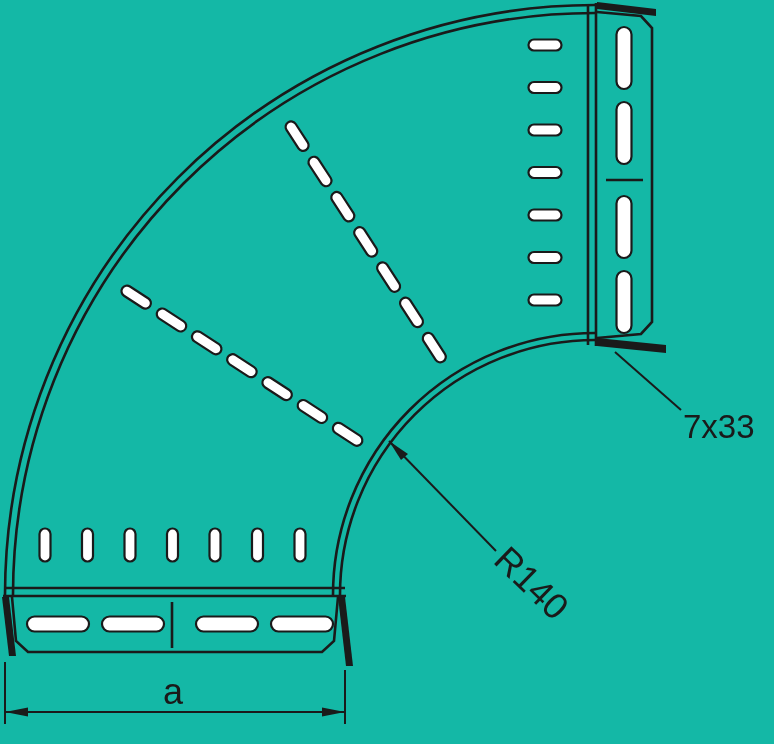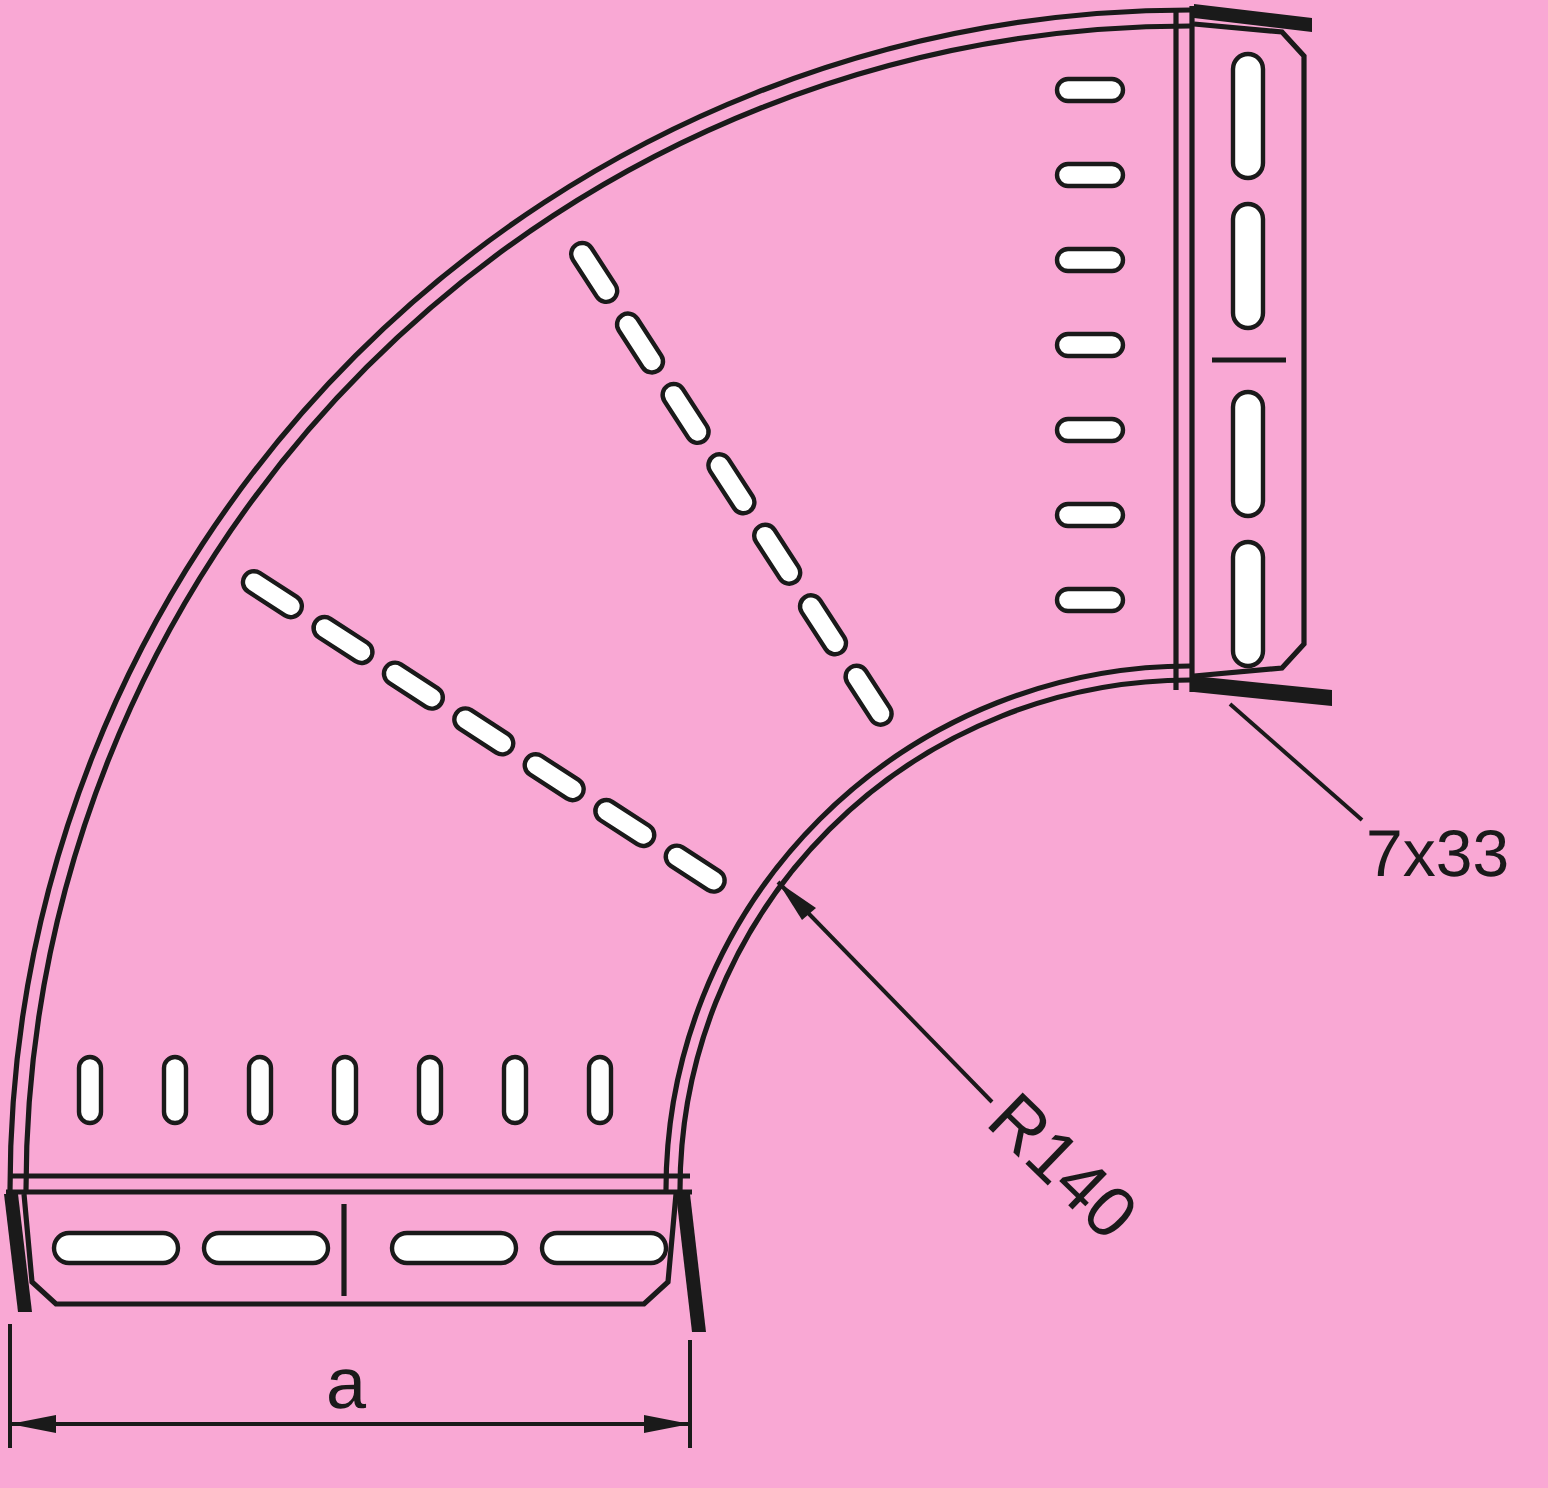--- a/index.html
+++ b/index.html
@@ -1,16 +1,16 @@
 <!DOCTYPE html>
 <html><head>
 <meta charset="utf-8">
 <style>
   html,body{margin:0;padding:0;background:#ffffff;}
-  .canvas{position:relative;width:774px;height:744px;background:#f9a8d4;overflow:hidden;}
+  .canvas{position:relative;width:774px;height:744px;background:#14b8a6;overflow:hidden;}
   svg{display:block;}
   text{font-family:"Liberation Sans","DejaVu Sans",sans-serif;fill:#1a1a1a;}
 </style>
 </head>
 <body>
 
 <div class="canvas">
 <svg width="774" height="744" viewBox="0 0 774 744">
 
   <g fill="none" stroke="#1a1a1a" stroke-width="2.6">

